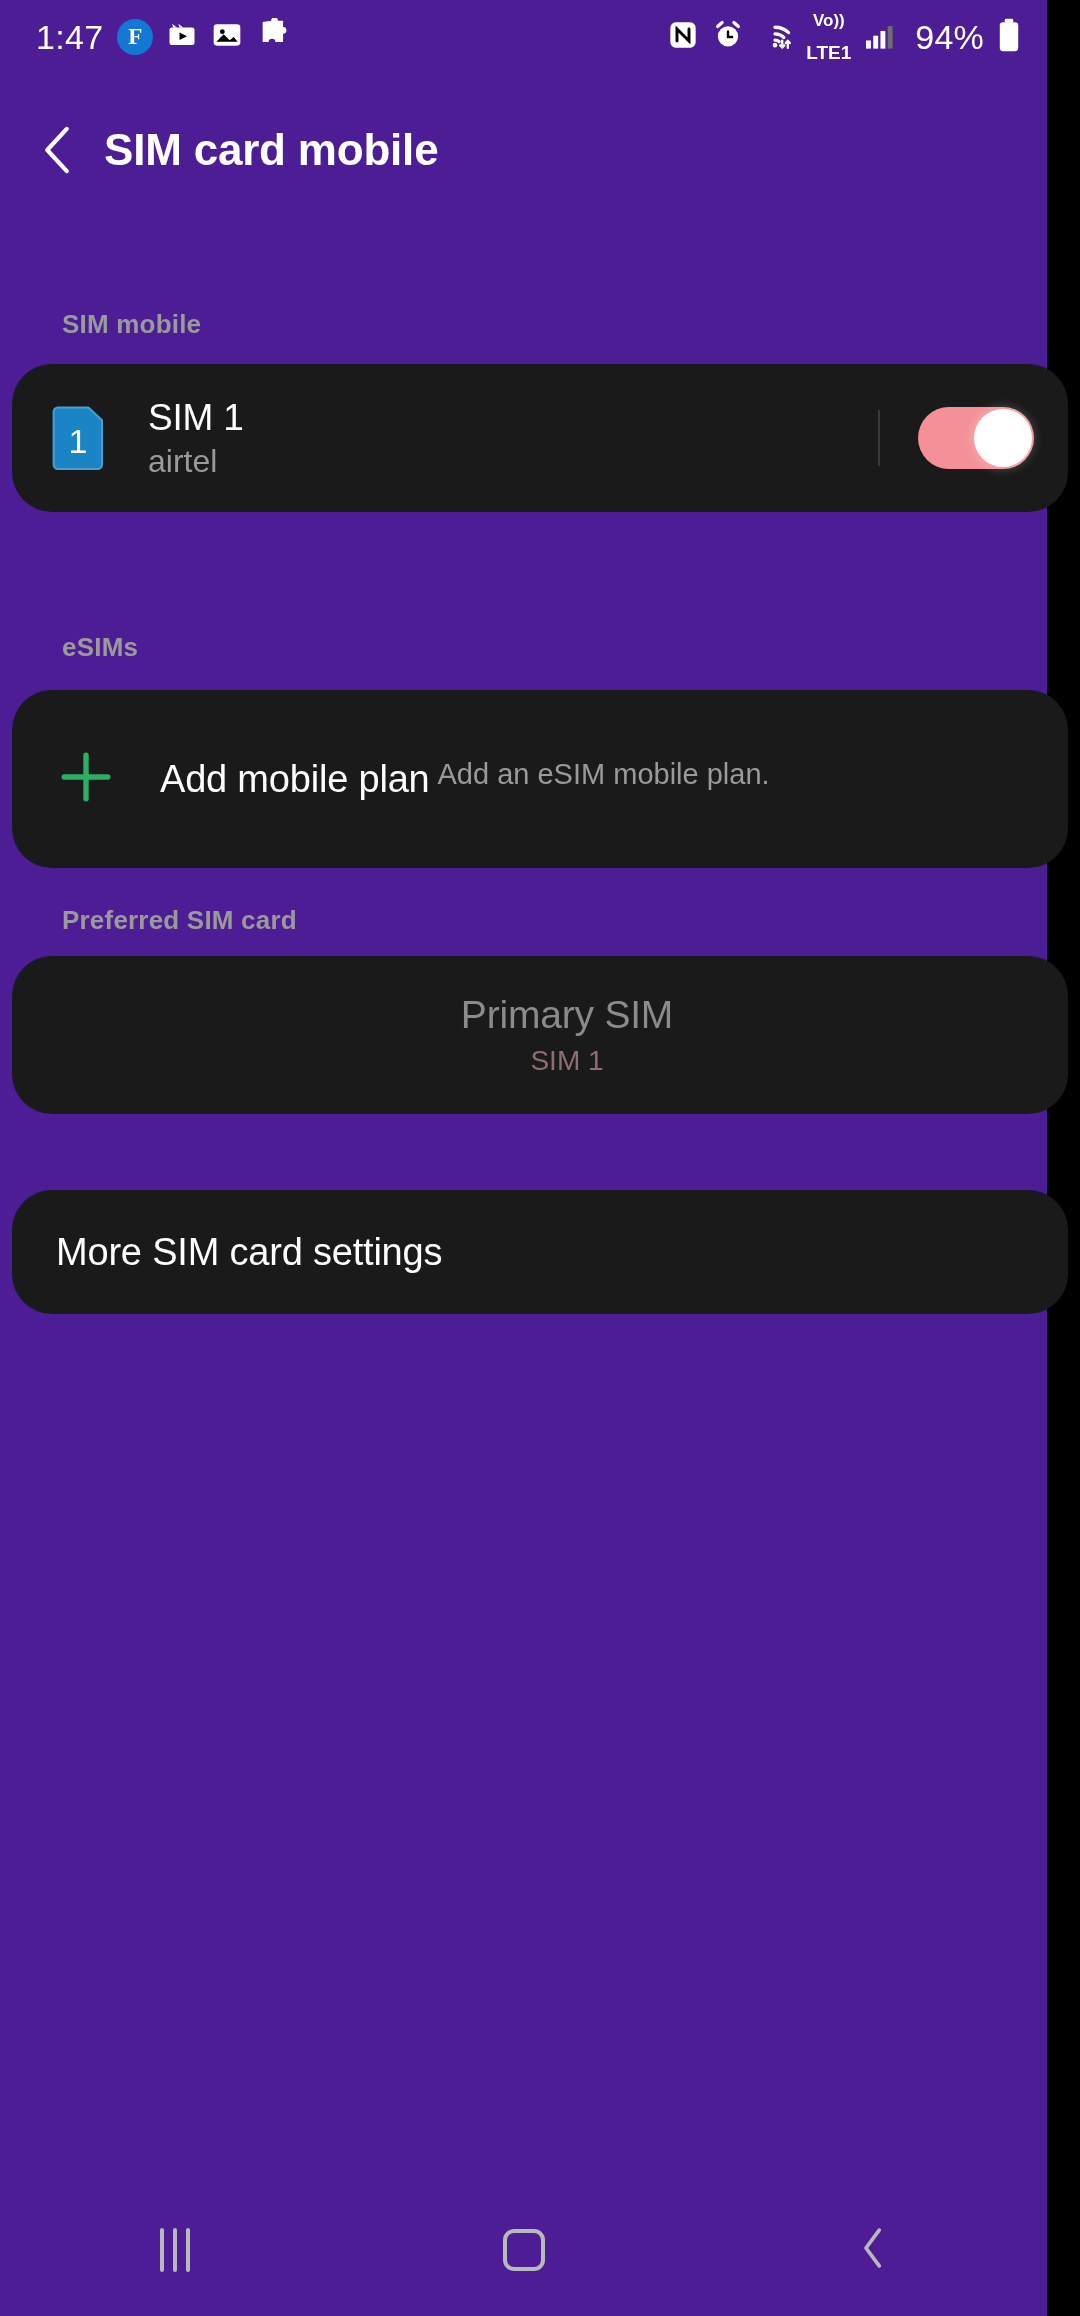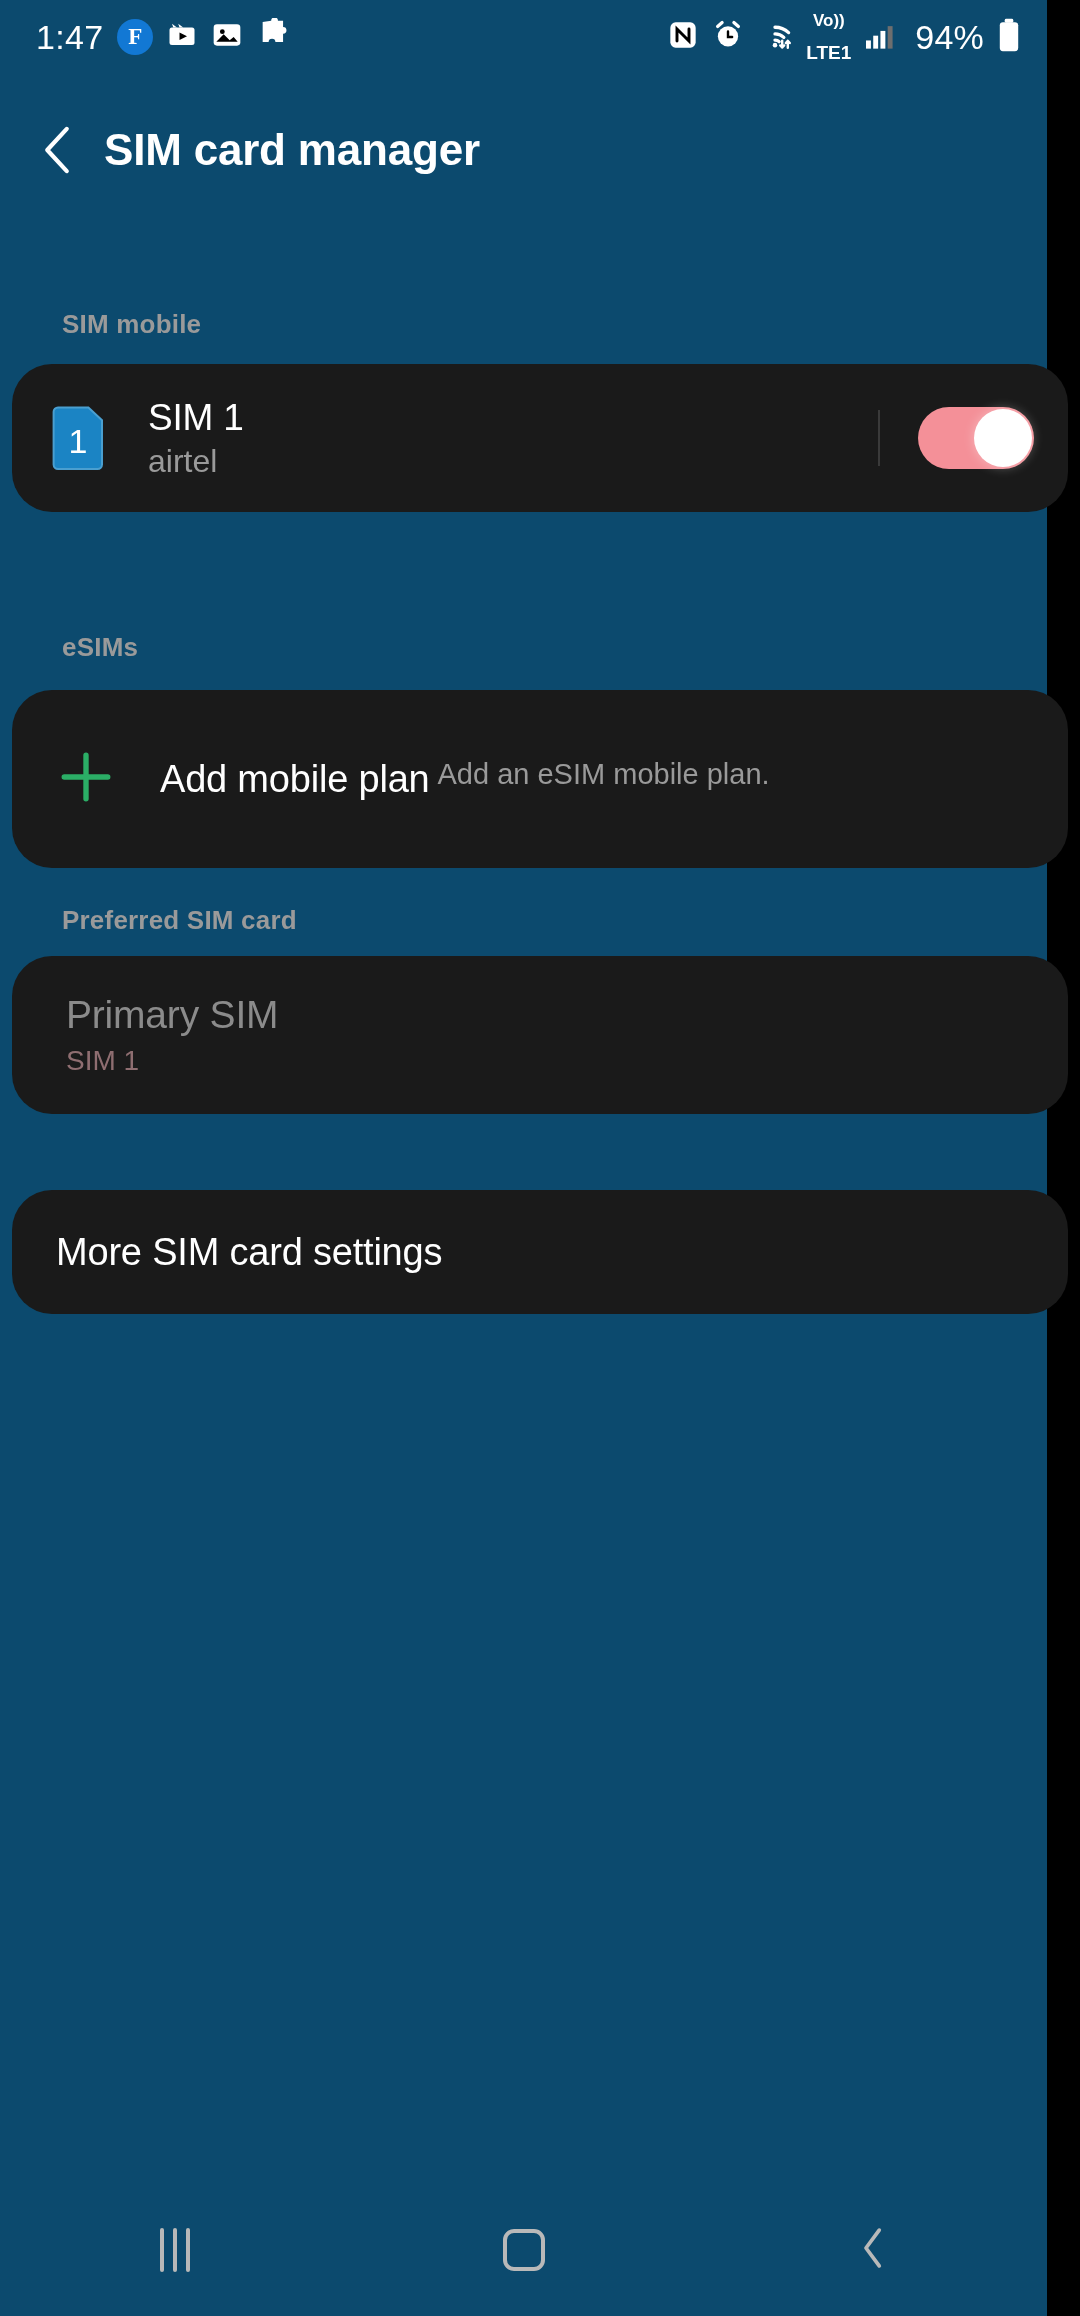--- a/index.html
+++ b/index.html
@@ -2,21 +2,21 @@
 <html><head>
 <meta charset="utf-8">
 <style>
   * { margin:0; padding:0; box-sizing:border-box; }
   html, body {
     width:1080px; height:2316px;
     background:#000;
     font-family:"Liberation Sans", sans-serif;
     overflow:hidden;
   }
-  .phone { position:relative; width:1047px; height:2316px; background:#0c4a6e; }
+  .phone { position:relative; width:1047px; height:2316px; background:#4c1d95; }
 
   
   .statusbar {
     position:absolute; top:0; left:0; right:0; height:74px;
     display:flex; align-items:center; justify-content:space-between;
     padding:0 26px 0 36px;
   }
   .sb-left { display:flex; align-items:center; gap:14px; }
   .sb-clock { color:#fff; font-size:34px; letter-spacing:.3px; }
   .sb-right { display:flex; align-items:center; gap:13px; }
@@ -73,21 +73,21 @@
   
   #esim-card { top:690px; height:178px; }
   .esim-row { display:flex; align-items:center; height:100%; }
   .plus-wrap { width:148px; display:flex; justify-content:center; }
   .esim-texts { display:flex; flex-direction:row; gap:8px; }
   .esim-title { color:#fff; font-size:38px; letter-spacing:-.2px; }
   .esim-sub { color:#9a9a9a; font-size:29px; }
 
   
   #pref-card { top:956px; height:158px; }
-  .pref-row { display:flex; flex-direction:column; justify-content:center; height:100%; padding-left:54px; gap:8px; }
+  .pref-row { display:flex; flex-direction:column; justify-content:center; height:100%; padding-left:54px; gap:8px;align-items:center; }
   .pref-title { color:#8b8b8b; font-size:39px; letter-spacing:-.2px; }
   .pref-sub { color:#8f6e71; font-size:28px; }
 
   
   #more-card { top:1190px; height:124px; }
   .more-row { display:flex; align-items:center; height:100%; padding-left:44px; }
   .more-title { color:#fff; font-size:38px; letter-spacing:-.2px; }
 
   
   .navbar {
@@ -184,21 +184,21 @@
       </span>
     </div>
   </div>
 
   <div class="header">
     <span class="back-chevron">
       <svg width="34" height="52" viewBox="0 0 20 32">
         <path d="M16 3 L4 16 L16 29" stroke="#fff" stroke-width="2.6" fill="none" stroke-linecap="round" stroke-linejoin="round"></path>
       </svg>
     </span>
-    <span class="page-title">SIM card manager</span>
+    <span class="page-title">SIM card mobile</span>
   </div>
 
   <div class="section-label" style="top:309px;">SIM mobile</div>
 
   <div class="card" id="sim-card">
     <div class="sim-row">
       <div class="sim-badge-wrap">
         <span class="sim-badge">
           <svg width="56" height="66" viewBox="0 0 28 33">
             <path d="M3 1.2h15.2L25 7.6V29.8a2.2 2.2 0 0 1-2.2 2.2H3A2.2 2.2 0 0 1 .8 29.8V3.4A2.2 2.2 0 0 1 3 1.2Z" fill="#1B84C4" stroke="#4a9fd0" stroke-width="1"></path>

